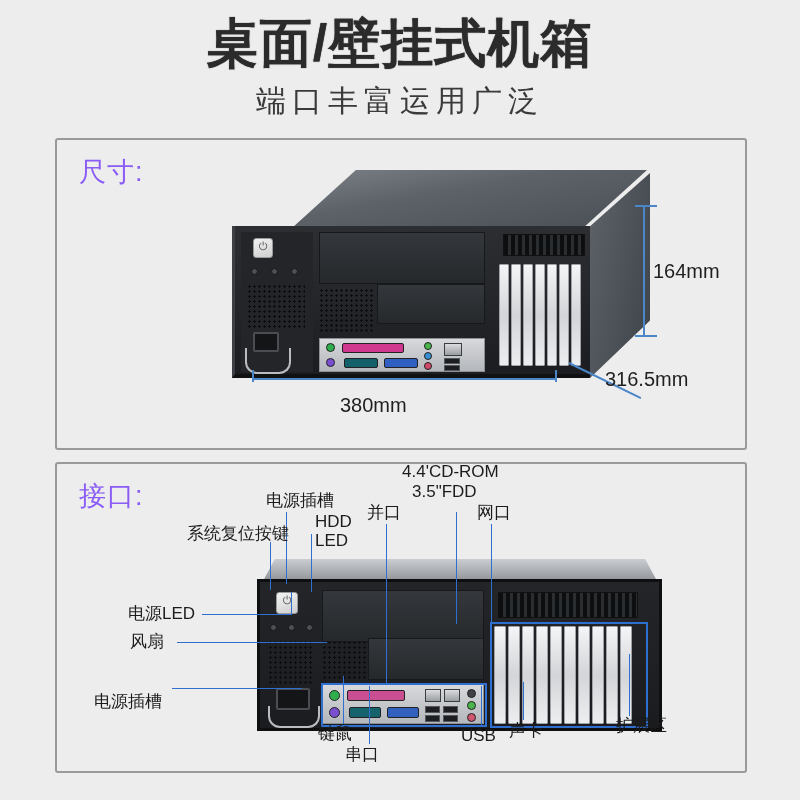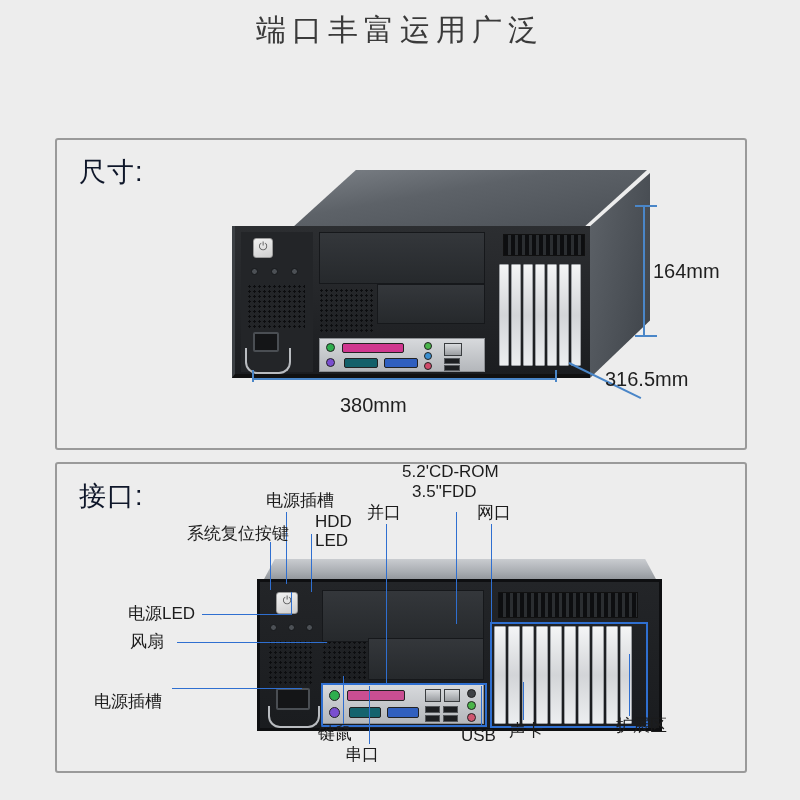--- a/index.html
+++ b/index.html
@@ -25,21 +25,21 @@
 
   
   .panel {
     position: absolute; background: #ededed;
     border: 2px solid #9a9a9a; border-radius: 3px;
   }
   #panel-dim { left: 55px; top: 138px; width: 692px; height: 312px; }
   #panel-io  { left: 55px; top: 462px; width: 692px; height: 311px; }
   .panel-title {
     position: absolute; left: 22px; top: 14px;
-    font-size: 27px; color: #0f172a; letter-spacing: 1px;
+    font-size: 27px; color: #8b5cf6; letter-spacing: 1px;
   }
 
   
   .chassis { position: absolute; }
 
   
   #iso-wrap { left: 175px; top: 30px; width: 430px; height: 215px; }
   .iso-top {
     position: absolute; left: 60px; top: 0; width: 355px; height: 58px;
     background: linear-gradient(170deg,#7d8288 0%, #5d6268 40%, #4a4f55 100%);
@@ -107,20 +107,21 @@
   .cline { position: absolute; background: #2f6fd0; }
   .clabel { position: absolute; font-size: 17px; color: #1c1c1c;
      white-space: nowrap; line-height: 1.12; }
 </style>
 </head>
 <body>
 
 <div id="page">
 
   <div class="hdr">
+    <div class="hdr-title">桌面/壁挂式机箱</div>
     <div class="hdr-sub">端口丰富运用广泛</div>
   </div>
 
   <div class="panel" id="panel-dim">
     <div class="panel-title">尺寸:</div>
 
     <div class="chassis" id="iso-wrap">
       <div class="iso-top"></div>
       <div class="iso-side"></div>
       <div class="iso-front">
@@ -265,21 +266,21 @@
     <div class="cline" style="left:572px;top:190px;width:1px;height:62px"></div>
 
     <div class="clabel" style="left:130px;top:60px">系统复位按键</div>
     <div class="clabel" style="left:209px;top:27px">电源插槽</div>
     <div class="clabel" style="left:258px;top:48px;white-space:pre">HDD
 LED</div>
     <div class="clabel" style="left:71px;top:140px">电源LED</div>
     <div class="clabel" style="left:73px;top:168px">风扇</div>
     <div class="clabel" style="left:37px;top:228px">电源插槽</div>
     <div class="clabel" style="left:310px;top:39px">并口</div>
-    <div class="clabel" style="left:345px;top:-2px">5.2'CD-ROM</div>
+    <div class="clabel" style="left:345px;top:-2px">4.4'CD-ROM</div>
     <div class="clabel" style="left:355px;top:18px">3.5"FDD</div>
     <div class="clabel" style="left:420px;top:39px">网口</div>
     <div class="clabel" style="left:261px;top:260px">键鼠</div>
     <div class="clabel" style="left:288px;top:281px">串口</div>
     <div class="clabel" style="left:404px;top:262px">USB</div>
     <div class="clabel" style="left:452px;top:257px">声卡</div>
     <div class="clabel" style="left:559px;top:252px">扩展区</div>
   </div>
 
 </div>

